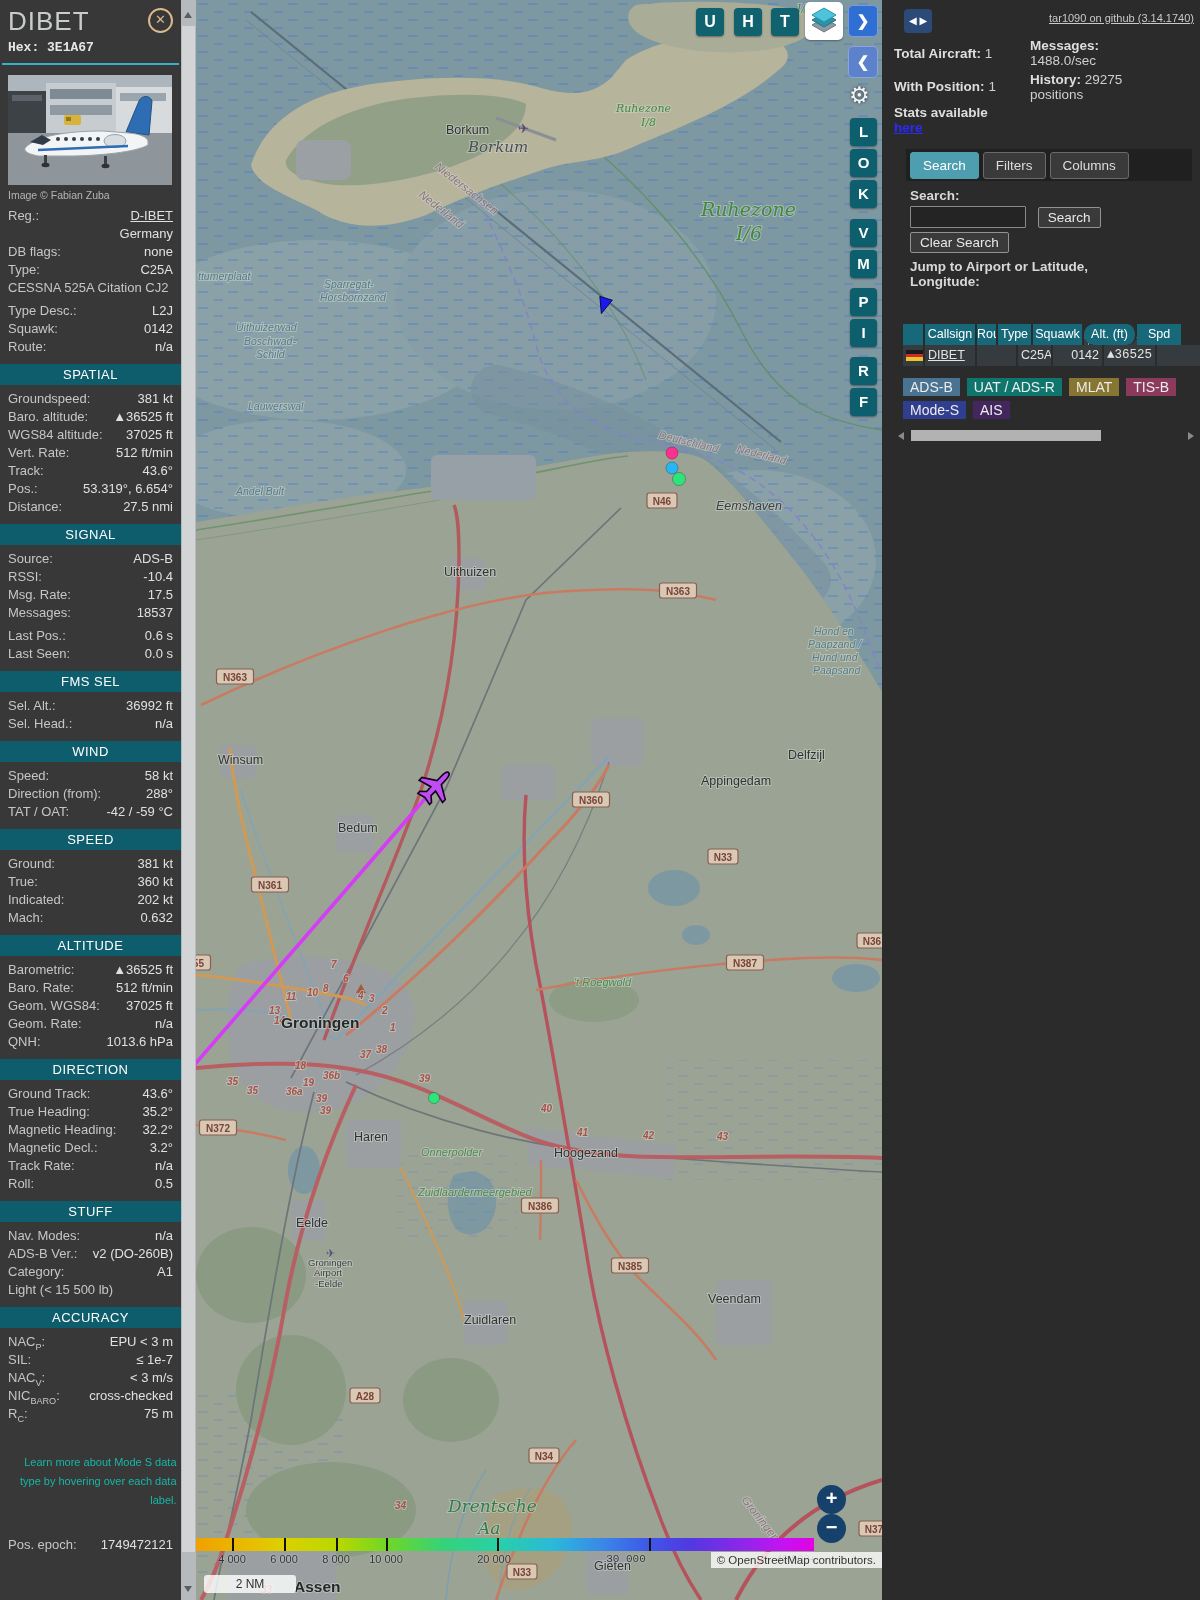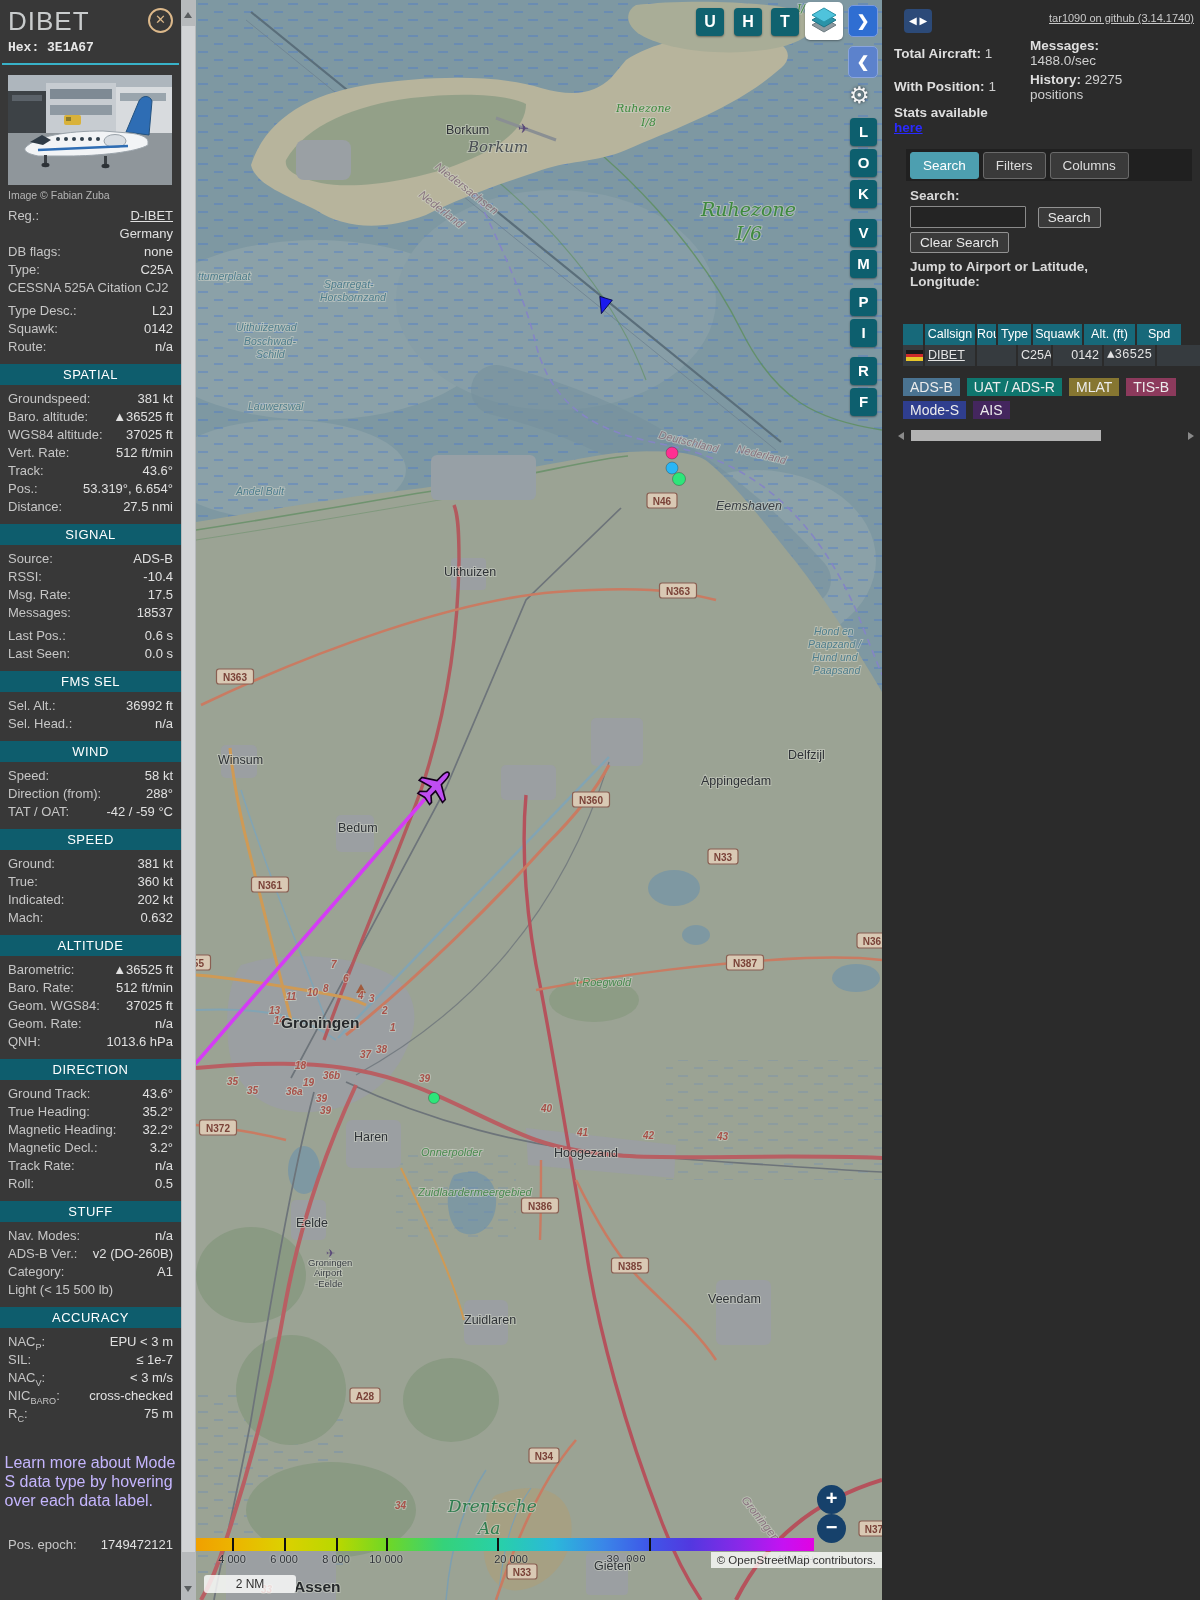--- a/index.html
+++ b/index.html
@@ -17,21 +17,21 @@
   .ac-photo{margin:10px 8px 2px 8px;width:164px;height:110px;background:#9aa1a6;overflow:hidden;}
   .photo-credit{padding:2px 8px 6px 8px;font-size:10.5px;color:#b5b5b5;}
   .srow{display:flex;justify-content:space-between;align-items:baseline;padding:0 8px;height:18px;line-height:18px;}
   .srow .lbl{color:#c6c6c6;white-space:nowrap;}
   .srow .val{color:#e0e0e0;text-align:right;white-space:nowrap;}
   .srow .val.link{text-decoration:underline;cursor:pointer;}
   .srow.fullrow .lbl{width:100%;}
   sub{font-size:0.7em;}
   .sec-head{background:#0e5d6d;color:#fff;text-align:center;height:21px;line-height:21px;
             font-size:13px;margin:8px 0 5px 0;letter-spacing:.5px;}
-  .foot-note{margin:30px auto 0 auto;width:172px;text-align:left;color:#c4b5fd;line-height:19px;font-size:16px;}
+  .foot-note{margin:30px auto 0 auto;width:172px;text-align:right;color:#14b8a6;line-height:19px;font-size:11px;}
   .epoch-row{margin-top:26px;}
   
   .vscroll{position:absolute;left:181px;top:0;width:15px;height:1600px;background:#b7babc;}
   .vscroll .thumb{position:absolute;left:1px;top:26px;width:13px;height:1526px;background:#d2d4d6;}
   .arr{position:absolute;left:3px;width:0;height:0;border-left:4.5px solid transparent;border-right:4.5px solid transparent;}
   .arr.up{top:12px;border-bottom:6px solid #5a5e60;}
   .arr.down{bottom:8px;border-top:6px solid #5a5e60;}
   
   .map{position:absolute;left:196px;top:0;width:686px;height:1600px;overflow:hidden;background:#7e98a2;}
   .map svg{position:absolute;left:0;top:0;}
@@ -688,21 +688,21 @@
           <div class="legend-tick" style="left: 190px;"></div>
           <div class="legend-tick" style="left: 301px;"></div>
           <div class="legend-tick" style="left: 453px;"></div>
         </div>
       </div>
     <div id="legend-labels">
         <div class="legend-lab" style="left: 36px;">4 000</div>
         <div class="legend-lab" style="left: 88px;">6 000</div>
         <div class="legend-lab" style="left: 140px;">8 000</div>
         <div class="legend-lab" style="left: 190px;">10 000</div>
-        <div class="legend-lab" style="left: 315px; text-align: right;">20 000</div>
+        <div class="legend-lab" style="left: 298px; text-align: right;">20 000</div>
         <div class="legend-lab" style="left: 430px; font-family: Liberation Mono, monospace;">30 000</div>
         <div class="legend-lab" style="left: 600px;">40 000+</div>
       </div>
     <div class="scale-box">2 NM</div>
     <div class="attrib">© OpenStreetMap contributors.</div>
   </div>
 
   <div class="panel">
     <div class="collapse-btn">◀ ▶</div>
     <div class="gh-link">tar1090 on github (3.14.1740)</div>
@@ -750,21 +750,21 @@
       </div>
     </div>
 
     <div class="actable" id="ac-table">
         <div class="trow thead">
           <div class="tcell" style="width: 22px;"></div>
           <div class="tcell" style="width: 52px;">Callsign</div>
           <div class="tcell" style="width: 21px;">Route</div>
           <div class="tcell" style="width: 35px;">Type</div>
           <div class="tcell" style="width: 51px;">Squawk</div>
-          <div class="tcell" style="width: 53px;">Alt. (ft)</div>
+          <div class="tcell" style="width: 53px; border-radius: 10px;">Alt. (ft)</div>
           <div class="tcell" style="width: 46px;">Spd</div>
         </div>
         <div class="trow tbody">
           <div class="tcell" style="width: 22px; text-align: center;"><span class="flag-de"></span></div>
           <div class="tcell" style="width: 52px;"><span class="callsign-link">DIBET</span></div>
           <div class="tcell" style="width: 41px;"></div>
           <div class="tcell" style="width: 35px;">C25A</div>
           <div class="tcell" style="width: 51px; text-align: right;">0142</div>
           <div class="tcell" style="width: 53px; font-family: Liberation Mono, monospace;">▲36525</div>
           <div class="tcell" style="width: 46px;"></div>

